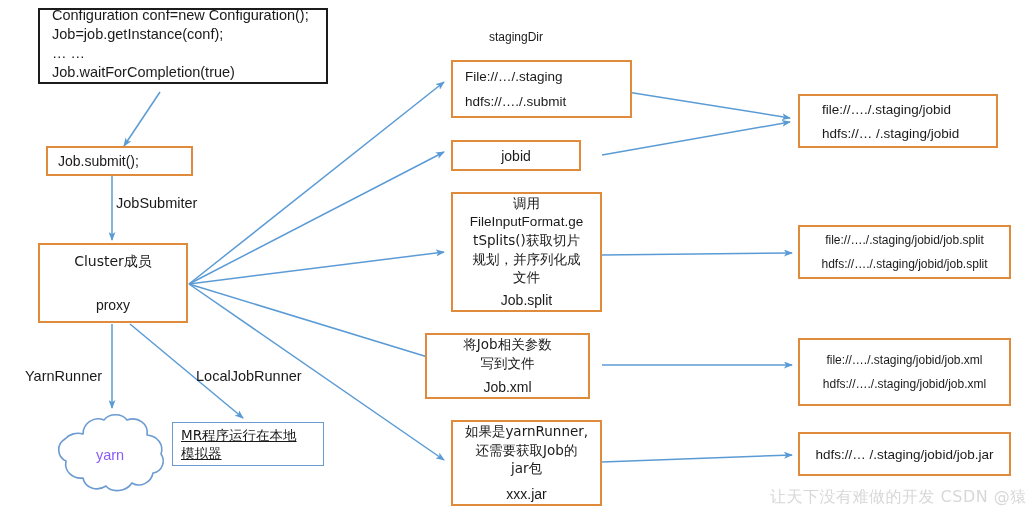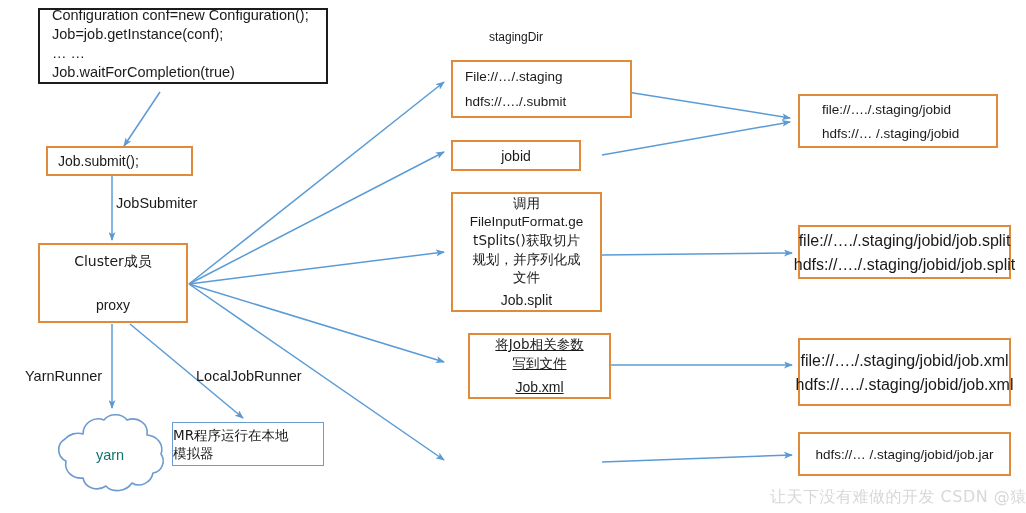--- a/index.html
+++ b/index.html
@@ -53,39 +53,39 @@
     font-size: 14.5px;
     color: #1a1a1a;
     white-space: nowrap;
   }
   .line { display: block; white-space: nowrap; }
   .cjk { font-family: "DejaVu Sans", "Liberation Sans", sans-serif; }
 
   .pad-sm { font-size: 13.5px; line-height: 19px; }
   .pad-md { font-size: 14px; line-height: 20px; }
   .pad-cn { font-size: 13.5px; line-height: 18.5px; }
-  .pad-tiny { font-size: 16px; line-height: 19px; }
+  .pad-tiny { font-size: 12px; line-height: 19px; }
 
   .node .spacer { height: 9px; }
 
   #cloud-wrap {
     position: absolute;
     left: 52px; top: 412px;
     width: 116px; height: 86px;
   }
   #cloud-wrap svg { display: block; }
   #cloud-label {
     position: absolute;
     left: 0; top: 0;
     width: 116px; height: 86px;
     display: flex;
     align-items: center;
     justify-content: center;
     font-size: 14.5px;
-    color: #0f766e;
+    color: #8b5cf6;
   }
   #watermark {
     position: absolute;
     left: 770px; top: 487px;
     width: 250px;
     font-size: 16px;
     color: #d8d8d8;
     white-space: nowrap;
     letter-spacing: 0.5px;
     font-family: "DejaVu Sans", sans-serif;
@@ -159,21 +159,21 @@
       <path d="M31,22 C31,11 42,4 52,8 C57,1 70,1 75,8
                C86,4 97,12 95,23 C106,24 112,33 109,42
                C114,49 110,60 101,61 C99,71 88,76 80,71
                C74,80 60,81 54,74 C45,80 33,76 31,66
                C20,67 12,59 14,49 C5,45 4,32 13,27
                C17,22 25,20 31,22 Z" fill="#ffffff" stroke="#6C9BD2" stroke-width="1.6" stroke-linejoin="round"></path>
     </svg>
     <div id="cloud-label">yarn</div>
   </div>
 
-  <div class="node node-blue" style="left:172px; top:422px; width:152px; height:44px; align-items:flex-start; ">
+  <div class="node node-blue" style="left:172px; top:422px; width:152px; height:44px; align-items:flex-start; padding-left:8px;text-decoration:underline;">
     <span class="line pad-cn cjk">MR程序运行在本地</span>
     <span class="line pad-cn cjk">模拟器</span>
   </div>
 
   <div id="staging-title">stagingDir</div>
 
   <div class="node node-orange" style="left:451px; top:60px; width:181px; height:58px; align-items:flex-start; padding-left:12px;">
     <span class="line pad-sm">File://…/.staging</span>
     <span style="height:6px"></span>
     <span class="line pad-sm">hdfs://…./.submit</span>
@@ -186,27 +186,34 @@
   <div class="node node-orange" style="left:451px; top:192px; width:151px; height:120px;">
     <span class="line pad-cn cjk">调用</span>
     <span class="line pad-cn">FileInputFormat.ge</span>
     <span class="line pad-cn cjk">tSplits()获取切片</span>
     <span class="line pad-cn cjk">规划，并序列化成</span>
     <span class="line pad-cn cjk">文件</span>
     <span class="spacer"></span>
     <span class="line pad-md">Job.split</span>
   </div>
 
-  <div class="node node-orange" style="left:468px; top:333px; width:143px; height:66px;text-decoration:underline;">
+  <div class="node node-orange" style="left:425px; top:333px; width:165px; height:66px;">
     <span class="line pad-cn cjk">将Job相关参数</span>
     <span class="line pad-cn cjk">写到文件</span>
     <span class="spacer"></span>
     <span class="line pad-md">Job.xml</span>
   </div>
 
+  <div class="node node-orange" style="left:451px; top:420px; width:151px; height:86px;">
+    <span class="line pad-cn cjk">如果是yarnRunner,</span>
+    <span class="line pad-cn cjk">还需要获取Job的</span>
+    <span class="line pad-cn cjk">jar包</span>
+    <span class="spacer"></span>
+    <span class="line pad-md">xxx.jar</span>
+  </div>
 
   <div class="node node-orange" style="left:798px; top:94px; width:200px; height:54px; align-items:flex-start; padding-left:22px;">
     <span class="line pad-sm">file://…./.staging/jobid</span>
     <span style="height:5px"></span>
     <span class="line pad-sm">hdfs://… /.staging/jobid</span>
   </div>
 
   <div class="node node-orange" style="left:798px; top:225px; width:213px; height:54px;">
     <span class="line pad-tiny">file://…./.staging/jobid/job.split</span>
     <span style="height:5px"></span>

